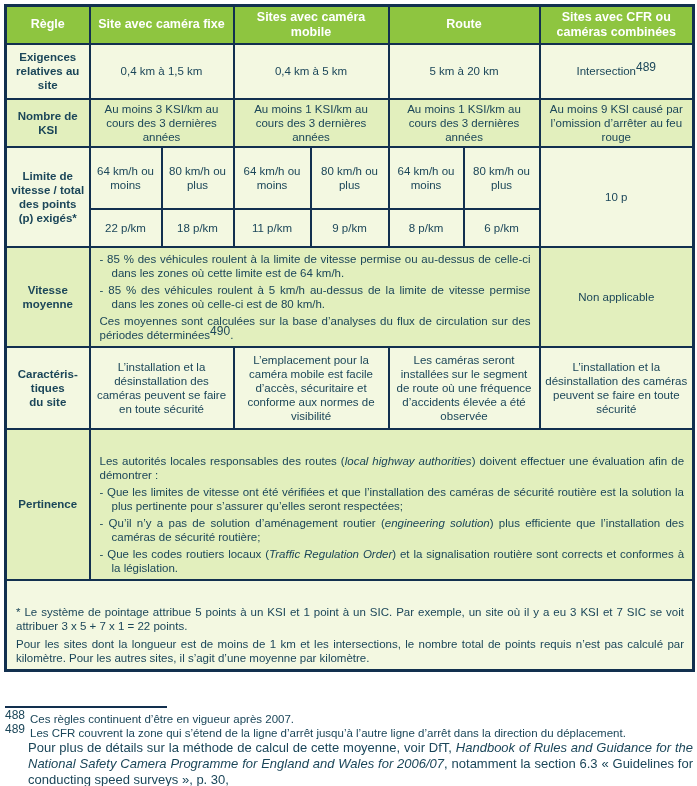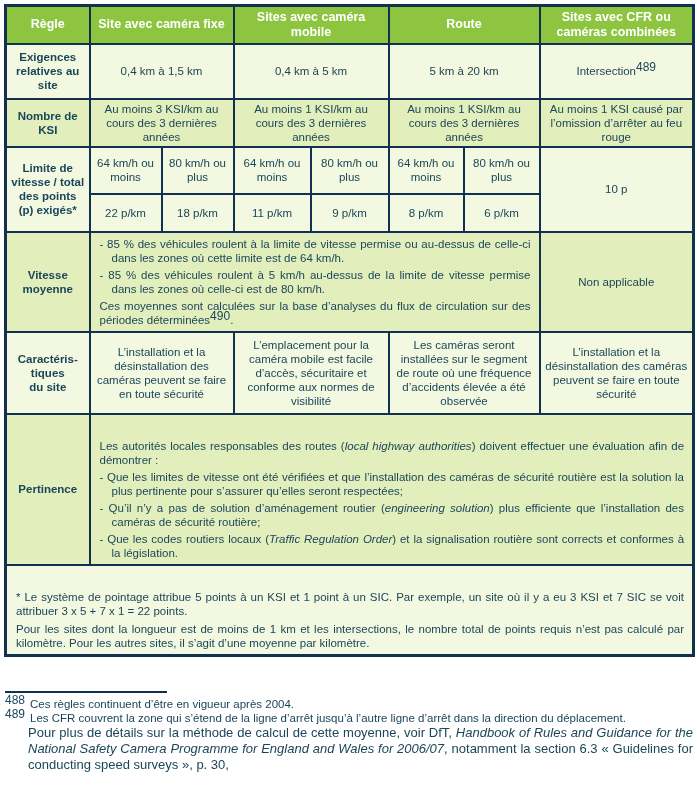--- a/index.html
+++ b/index.html
@@ -119,24 +119,24 @@
       <td colspan="2"><span>0,4 km à 5 km</span></td>
       <td colspan="2"><span>5 km à 20 km</span></td>
       <td><span>Intersection</span><sup class="sp">489</sup></td>
     </tr>
 
     <tr class="green" style="height:46px">
       <td class="label"><span>Nombre de KSI</span></td>
       <td colspan="2"><span>Au moins 3 KSI/km au cours des 3 dernières années</span></td>
       <td colspan="2"><span>Au moins 1 KSI/km au cours des 3 dernières années</span></td>
       <td colspan="2"><span>Au moins 1 KSI/km au cours des 3 dernières années</span></td>
-      <td><span>Au moins 1 KSI causé par l’omission d’arrêter au feu rouge</span></td>
-    </tr>
-
-    <tr class="pale" style="height:47px">
+      <td><span>Au moins 9 KSI causé par l’omission d’arrêter au feu rouge</span></td>
+    </tr>
+
+    <tr class="pale" style="height:62px">
       <td class="label" rowspan="2"><span>Limite de vitesse / total des points (p) exigés*</span></td>
       <td><span>64 km/h ou moins</span></td>
       <td><span>80 km/h ou plus</span></td>
       <td><span>64 km/h ou moins</span></td>
       <td><span>80 km/h ou plus</span></td>
       <td><span>64 km/h ou moins</span></td>
       <td><span>80 km/h ou plus</span></td>
       <td rowspan="2"><span>10 p</span></td>
     </tr>
 
@@ -185,21 +185,21 @@
         <div class="para" style="margin-top:4px">Pour les sites dont la longueur est de moins de 1 km et les intersections, le nombre total de points requis n’est pas calculé par kilomètre. Pour les autres sites, il s’agit d’une moyenne par kilomètre.</div>
       </td>
     </tr>
   </tbody>
     </table>
 
   <div class="footnote-area">
     <div class="fn-separator"></div>
 
     <div class="fn">
-      <sup class="sp">488</sup><span>Ces règles continuent d’être en vigueur après 2004.</span>
+      <sup class="sp">488</sup><span>Ces règles continuent d’être en vigueur après 2007.</span>
     </div>
 
     <div class="fn">
       <sup class="sp">489</sup><span>Les CFR couvrent la zone qui s’étend de la ligne d’arrêt jusqu’à l’autre ligne d’arrêt dans la direction du déplacement.</span>
     </div>
 
     <div class="fn-cont">
       <span>Pour plus de détails sur la méthode de calcul de cette moyenne, voir DfT, </span><span class="it">Handbook of Rules and Guidance for the National Safety Camera Programme for England and Wales for 2006/07</span><span>, notamment la section 6.3 « Guidelines for conducting speed surveys », p. 30,</span>
     </div>
   </div>

